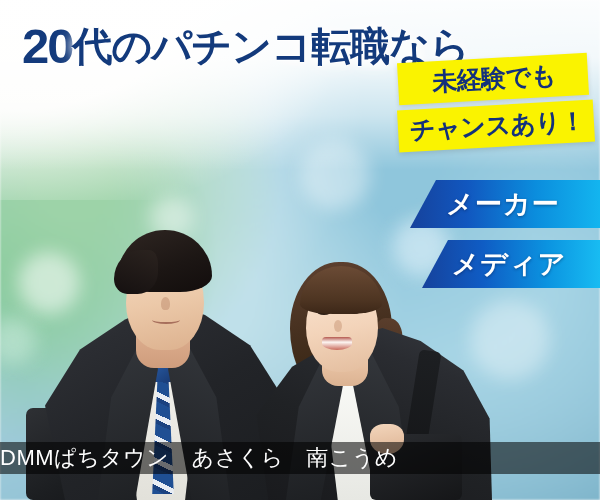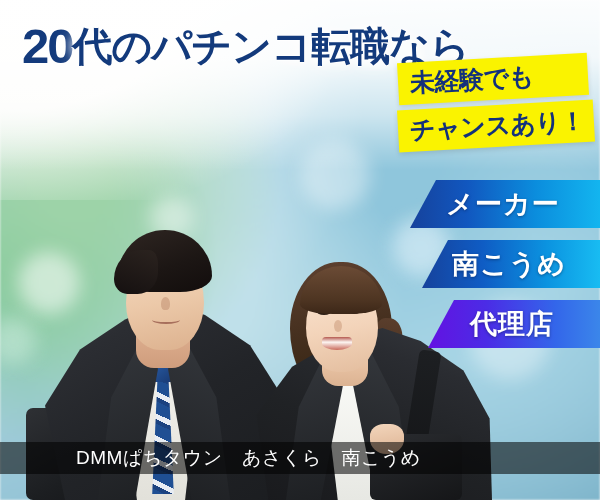--- a/index.html
+++ b/index.html
@@ -4,20 +4,21 @@
 <style>
   html,body{margin:0;padding:0;}
   body{
     width:600px;height:500px;overflow:hidden;
     font-family:"Liberation Sans","DejaVu Sans",sans-serif;
     background:#eef3f7;
   }
   .banner{
     position:relative;width:600px;height:500px;overflow:hidden;
     background:#f2f5f7;
+    text-align:center;
   }
 
   
   .bg{position:absolute;inset:0;overflow:hidden;}
   .bg-base{
     position:absolute;inset:0;
     background:
       radial-gradient(circle at 12% 36%, #9dd3a8 0 6%, rgba(157,211,168,0) 34%),
       radial-gradient(circle at 5% 52%, #7fc79a 0 5%, rgba(127,199,154,0) 30%),
       radial-gradient(circle at 22% 22%, #cfe6ef 0 8%, rgba(207,230,239,0) 38%),
@@ -237,22 +238,22 @@
   .cat-3{margin-left:18px;width:172px;background:linear-gradient(90deg,#6312e2 0%,#4b2ce6 34%,#3366ea 74%,#3b86ea 100%);}
   .cat-4{margin-left:24px;width:166px;background:linear-gradient(90deg,#1a5ac8 0%,#127ddb 38%,#0fa5ea 72%,#1ec6f4 100%);}
 
   
   .credit{
     position:absolute;left:0;bottom:26px;width:100%;height:32px;
     background:rgba(0,0,0,.55);
     display:flex;align-items:center;
   }
   .credit-text{
-    color:#fff;font-size:19px;letter-spacing:.5px;
-    margin-left:76px;white-space:pre;
+    color:#fff;font-size:22px;letter-spacing:.5px;
+    white-space:pre;
   }
 </style>
 </head>
 <body>
 
 <div class="banner">
 
   <div class="bg">
     <div class="bg-base"></div>
     <div class="bg-bokeh" style="left:18px;top:252px;width:62px;height:62px;background:rgba(255,255,255,.55);"></div>
@@ -314,24 +315,21 @@
   <div class="badge">
     <div class="badge-line badge-1">未経験でも</div>
     <div class="badge-line badge-2">チャンスあり！</div>
   </div>
 
   <div class="cats">
     <div class="cat cat-0">
       <span class="cat-label">メーカー</span>
     </div>
     <div class="cat cat-2">
-      <span class="cat-label">南こうめ</span>
-    </div>
-    <div class="cat cat-3">
-      <span class="cat-label">代理店</span>
+      <span class="cat-label">メディア</span>
     </div>
   </div>
 
   <div class="credit">
     <span class="credit-text">DMMぱちタウン　あさくら　南こうめ</span>
   </div>
 
 </div>
 
 </body></html>

